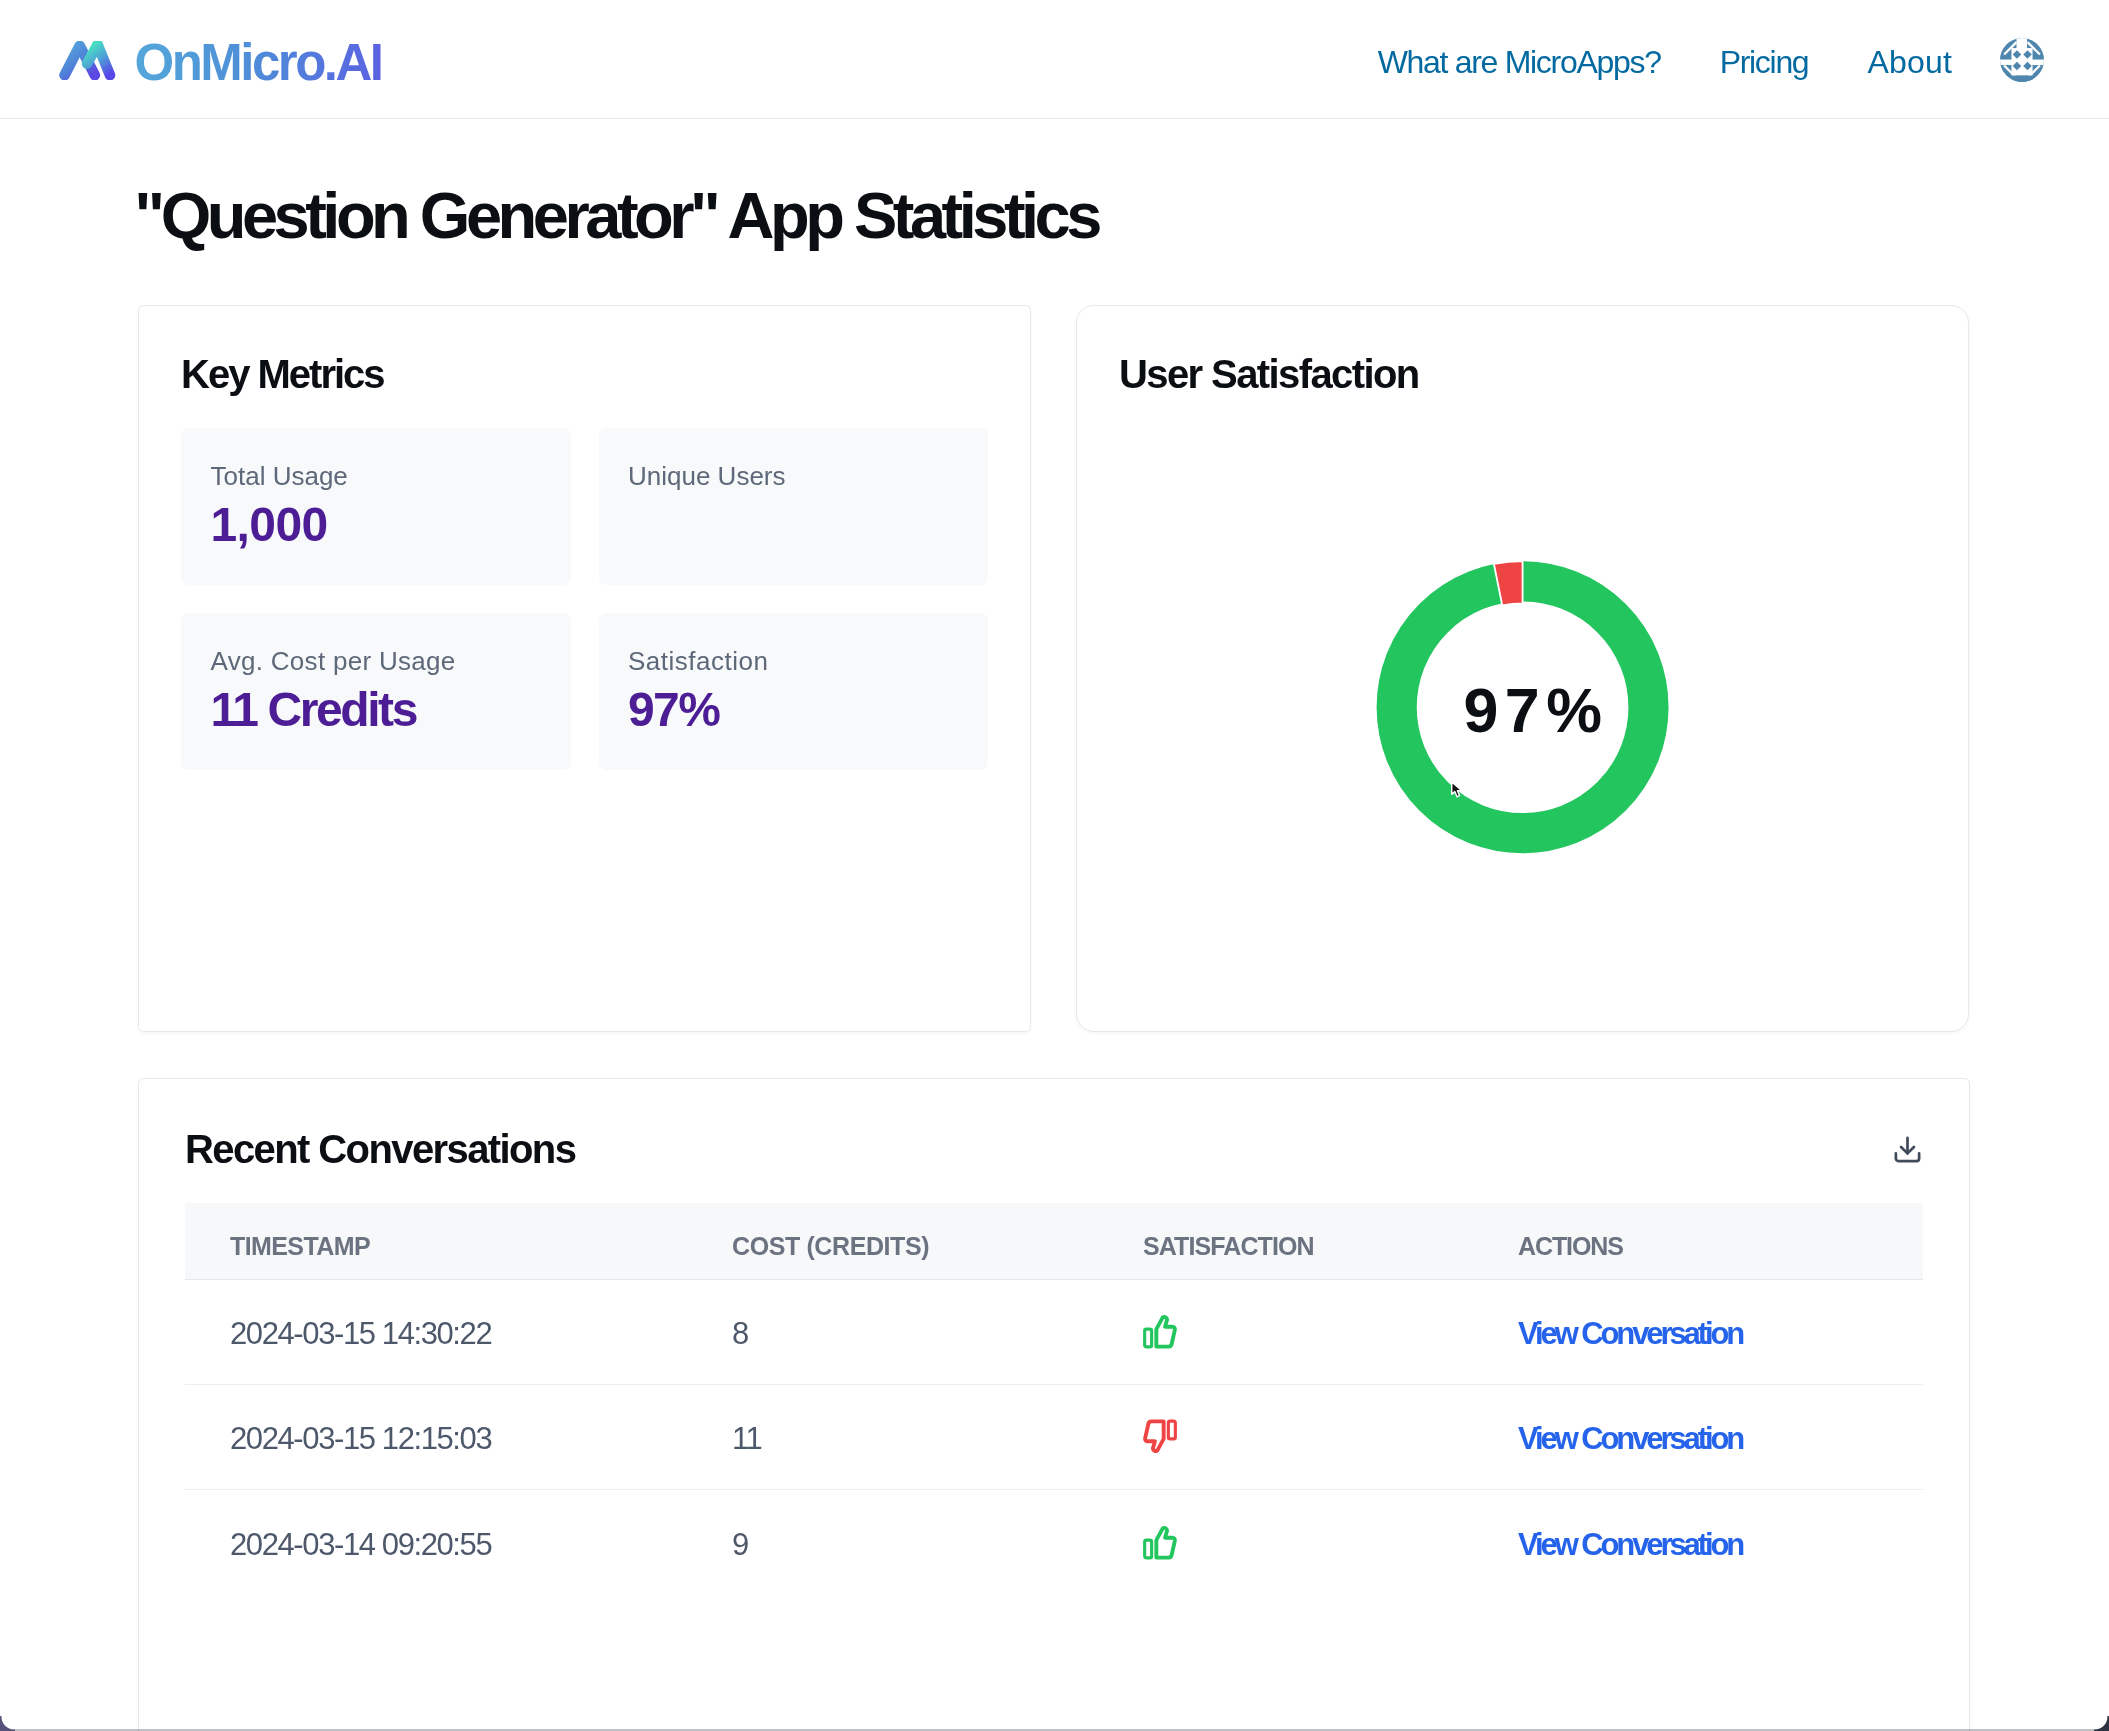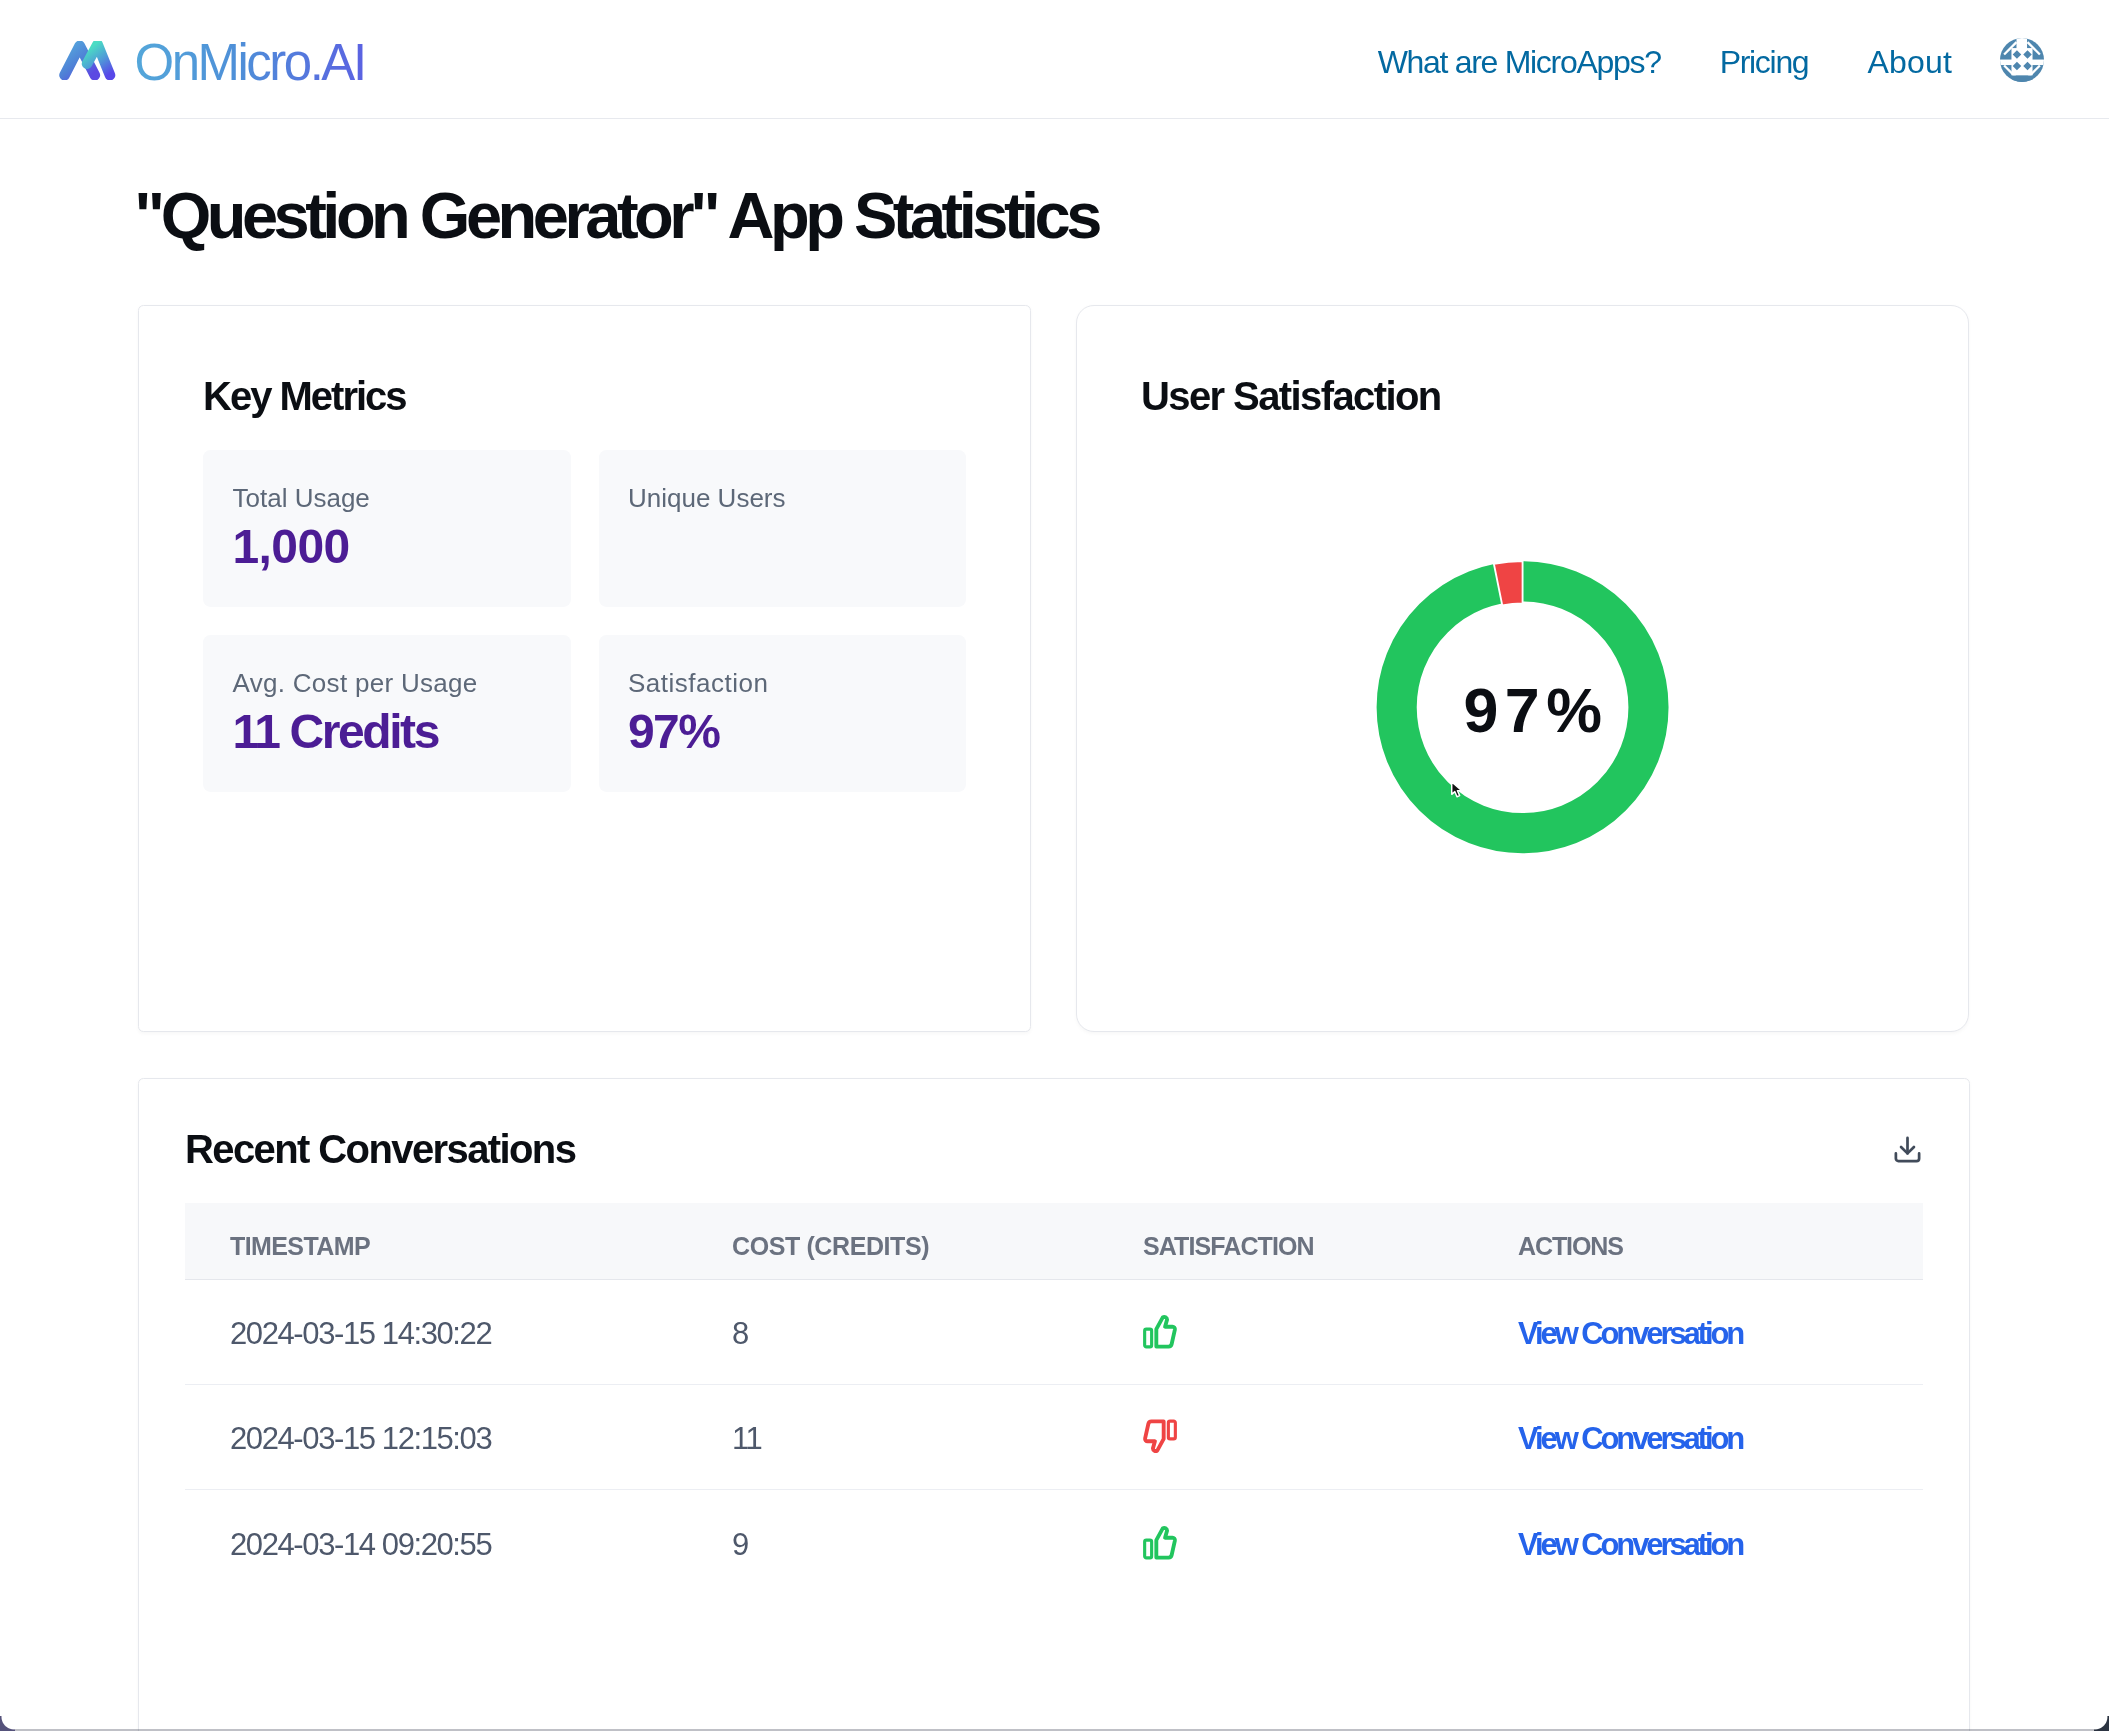--- a/index.html
+++ b/index.html
@@ -3,36 +3,36 @@
 <meta charset="utf-8">
 <style>
 * { margin:0; padding:0; box-sizing:border-box; }
 html,body { width:2110px; height:1731px; overflow:hidden; }
 body { font-family:"Liberation Sans", sans-serif; background:#ffffff; position:relative; }
 
 
 header { height:119px; border-bottom:1.8px solid #e7e9ee; display:flex; align-items:center; }
 .logo { display:flex; align-items:center; margin-left:59px; margin-top:6px; }
 .logo svg { display:block; margin-top:-3.7px; }
-.logo-text { font-size:51px; font-weight:normal; letter-spacing:-2.5px; margin-left:18.5px;
+.logo-text { font-size:51px; font-weight:bold; letter-spacing:-2.5px; margin-left:18.5px;
   background:linear-gradient(90deg,#54a7da 0%, #4e8fd8 45%, #5b62e2 100%);
   -webkit-background-clip:text; background-clip:text; color:transparent; }
 nav { margin-left:auto; display:flex; align-items:center; margin-top:6px; }
 nav a { color:#0369a1; font-size:32px; letter-spacing:-1.3px; text-decoration:none; }
 nav a + a { margin-left:59px; }
 .avatar { margin-left:48px; margin-right:66px; width:44px; height:44px; margin-top:1.8px; }
 
 
 main { margin:0 139px 0 138px; }
 h1 { font-size:65px; letter-spacing:-4.5px; color:#0b0e13; margin-top:59px; font-weight:bold; text-indent:-3.7px; }
 
 .row2 { display:flex; gap:45px; margin-top:52px; }
 .card { background:#fff; border:1.8px solid #e6e8ed; border-radius:5.5px; box-shadow:0 1.8px 3.7px rgba(16,24,40,.03); }
 .card h2 { font-size:40px; letter-spacing:-2px; color:#0b0e13; font-weight:bold; line-height:52px; }
-.cardA, .cardB { width:893px; height:727px; padding:64px; }
+.cardA, .cardB { width:893px; height:727px; padding:42px; }
 
 .tiles { margin-top:28px; display:grid; grid-template-columns:1fr 1fr; gap:28px 28px; }
 .tile { background:#f8f9fb; border-radius:7.4px; height:157px; padding:30px 29.5px 25px; }
 .tile .lbl { font-size:26px; color:#5d6878; line-height:37px; }
 .tile .val { font-size:48px; font-weight:bold; color:#4c1d95; line-height:57px; margin-top:0.9px; }
 
 .cardB { position:relative;border-radius:18px; }
 .donut { position:absolute; left:0; top:0; }
 
 

